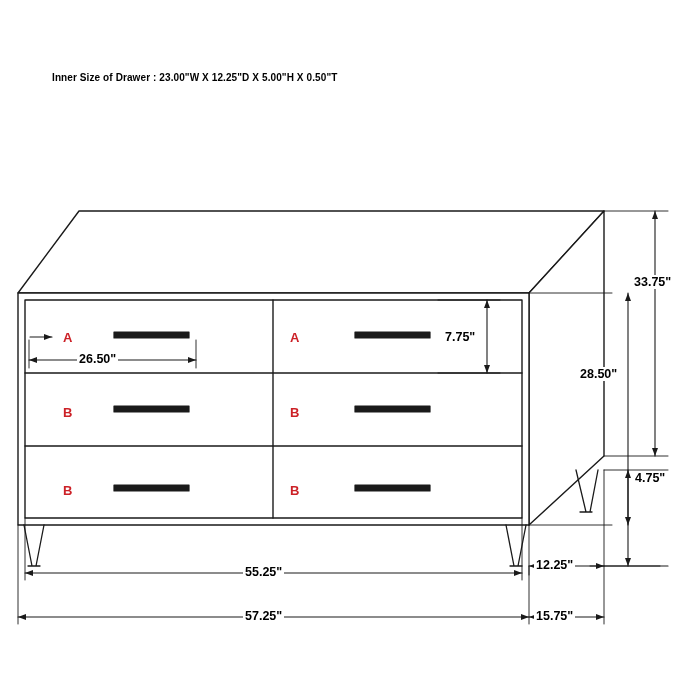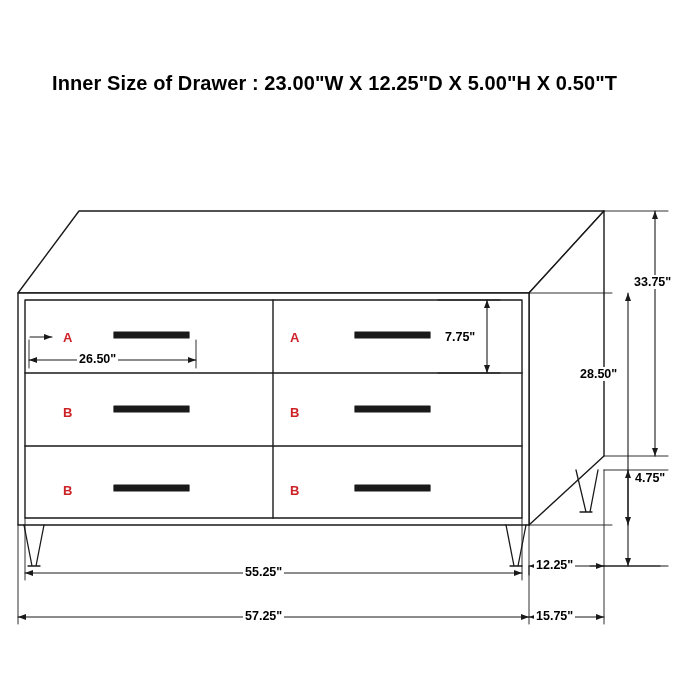--- a/index.html
+++ b/index.html
@@ -17,21 +17,21 @@
   }
   #stage {
     position: relative;
     width: 700px;
     height: 700px;
   }
   .title {
     position: absolute;
     left: 52px;
     top: 72px;
-    font-size: 20px;
+    font-size: 10px;
     font-weight: bold;
     letter-spacing: 0.1px;
     white-space: nowrap;
     text-align: right;
   }
   svg.diagram {
     position: absolute;
     left: 0;
     top: 0;
     width: 700px;

